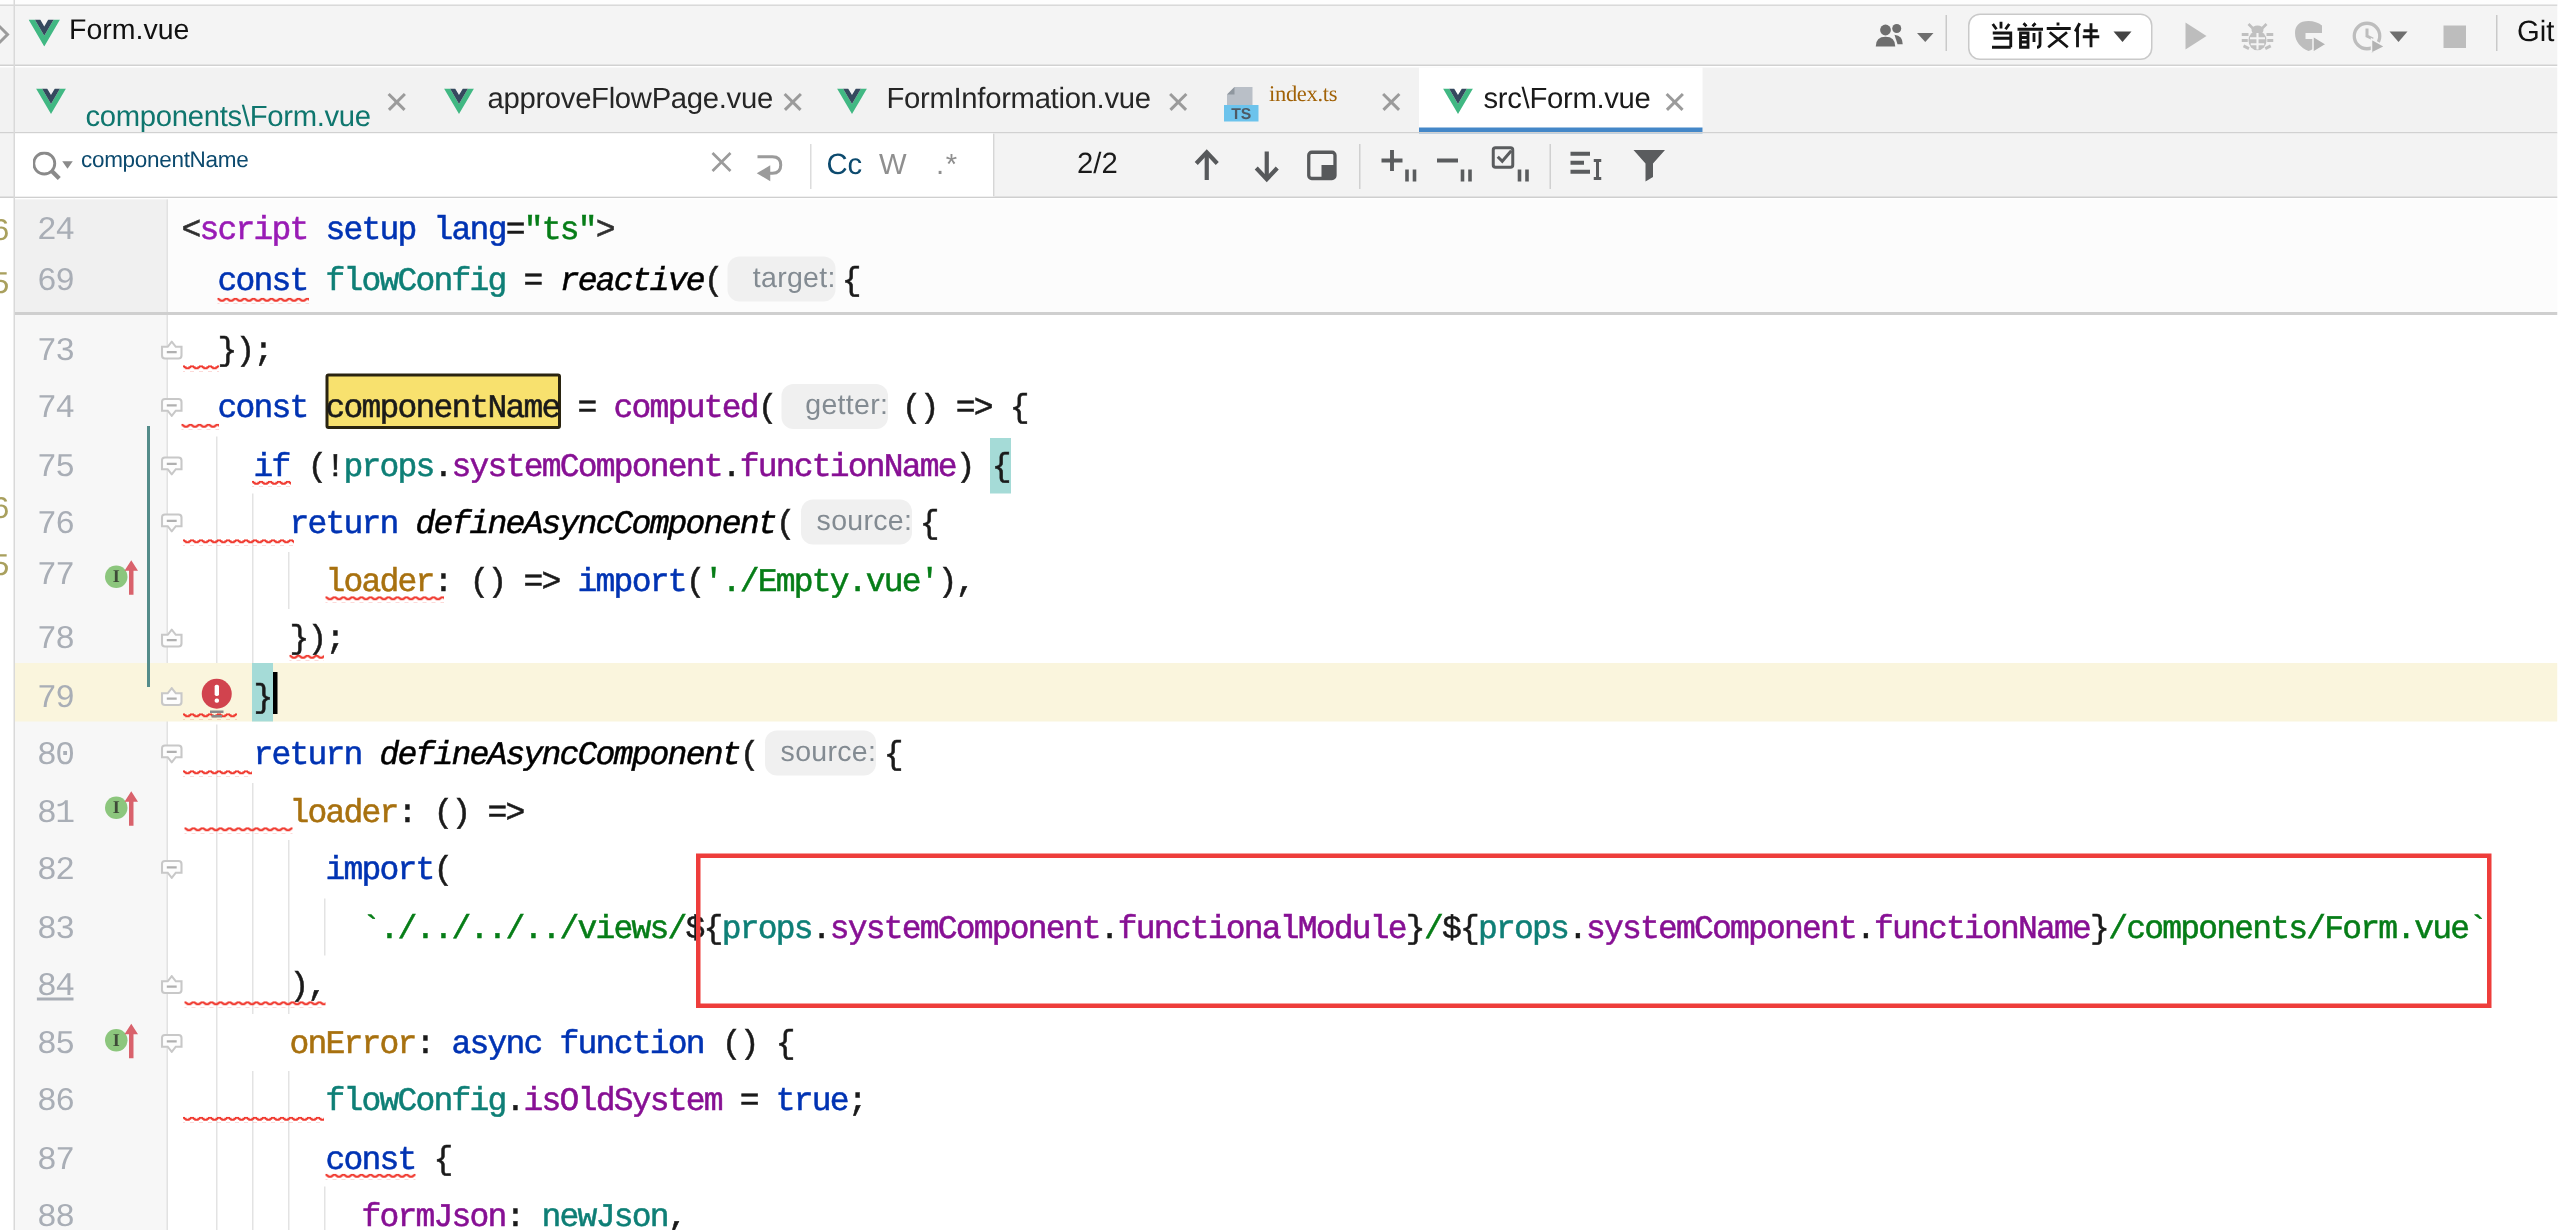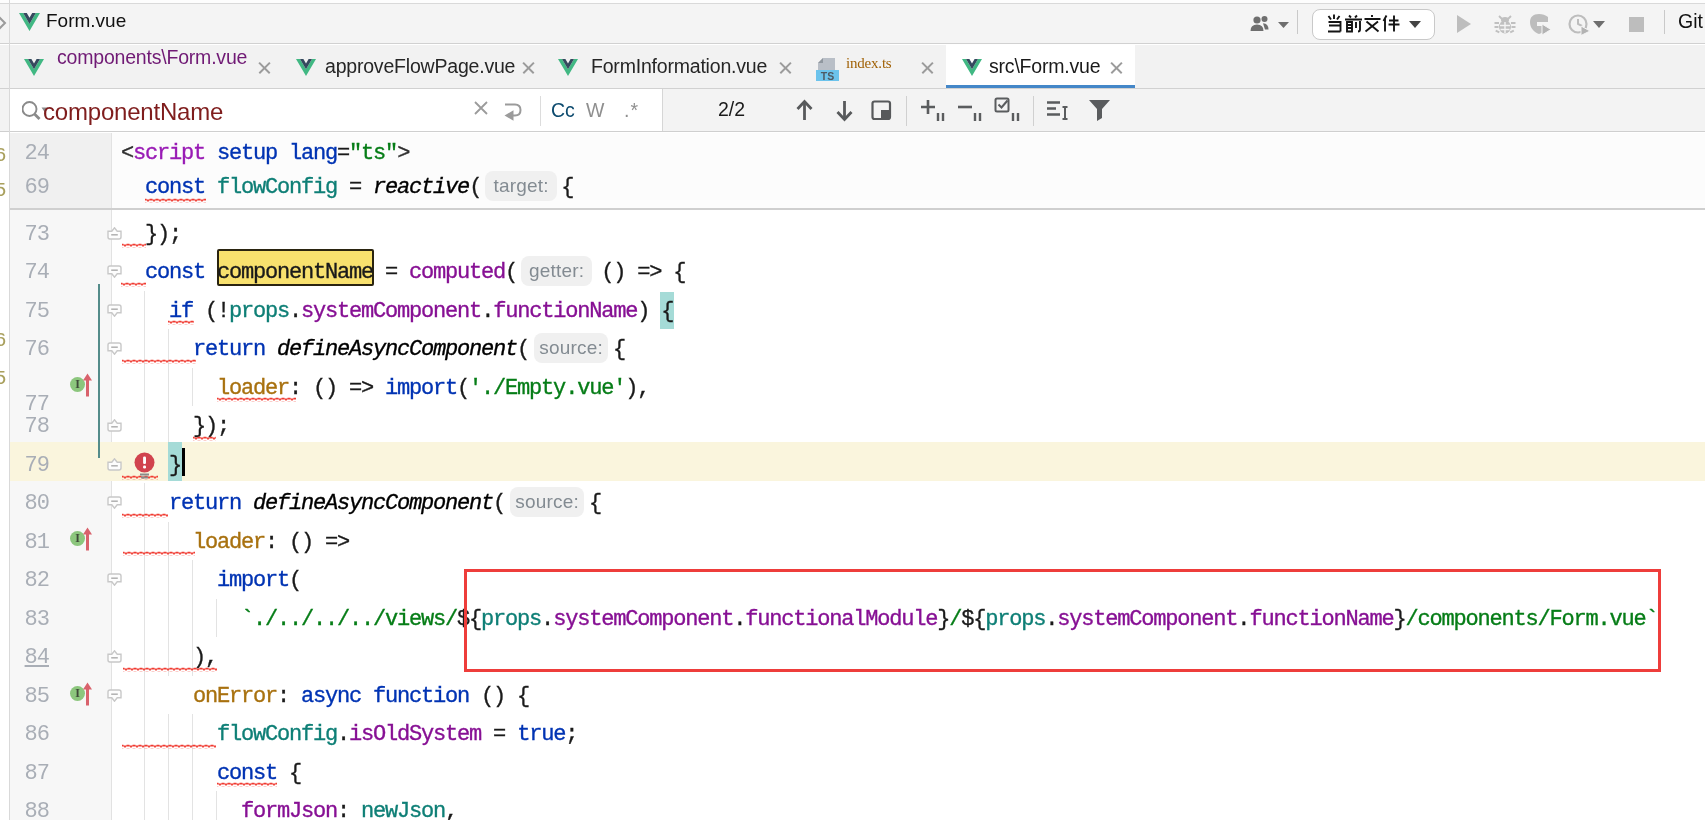--- a/index.html
+++ b/index.html
@@ -23,21 +23,21 @@
   .num { position:absolute; width:49px; text-align:right; font-family:"Liberation Mono",monospace; font-size:22px; letter-spacing:-1px; color:#a9aeb6; height:38.5px; line-height:38.5px; padding-top:2px; }
   .line { position:absolute; left:0; height:38.5px; line-height:38.5px; padding-top:2px; font-family:"Liberation Mono",monospace; font-size:22px; letter-spacing:-1.2px; white-space:pre; color:#1a1a1a; padding-left:121px; z-index:5; -webkit-text-stroke:0.35px currentColor; }
   .k { color:#0033B3; } 
   .s { color:#067D17; } 
   .p { color:#871094; } 
   .t { color:#0E7F76; } 
   .g { color:#A8710F; } 
   .it { font-style:italic; color:#000; }
   .mag { color:#991BB5; } 
   .chip { display:inline-block; height:30px; line-height:29px; border-radius:8px; background:#f0f0f0; color:#838b92;
-          font-family:"Liberation Sans",sans-serif; font-size:19px; letter-spacing:0.2px; text-align:center; vertical-align:middle; margin-top:-3px; -webkit-text-stroke-width:0px; }
+          font-family:"Liberation Sans",sans-serif; font-size:19px; letter-spacing:0.2px; text-align:right; vertical-align:middle; margin-top:-3px; -webkit-text-stroke-width:0px; }
   .wv { position:absolute; height:4px; z-index:6; transform:translateY(-1.5px);
         background: radial-gradient(circle at 3px -1.1px, rgba(0,0,0,0) 2.1px, #f03a30 2.3px, #f03a30 3.6px, rgba(0,0,0,0) 3.9px) repeat-x;
         background-size:6px 4px; }
   .guide { position:absolute; width:1px; background:#e3e3e3; z-index:1; }
   .ui { position:absolute; white-space:nowrap; }
   .runic { position:absolute; left:70px; width:30px; height:15px; z-index:6; }
   .rc { position:absolute; left:0; top:0; width:15px; height:15px; border-radius:50%; background:#8CC67D; color:#3E4A38; font-family:"Liberation Serif",serif; font-weight:bold; font-size:12px; line-height:15px; text-align:center; }
   .tabx { position:absolute; width:14px; height:14px; }
   .tabx:before, .tabx:after { content:""; position:absolute; left:-1px; top:6px; width:15px; height:1.7px; background:#9b9b9b; }
   .tabx:before { transform:rotate(45deg); }
@@ -111,21 +111,21 @@
       </svg>
     <div class="abs" style="left:1629px;top:17px;width:15px;height:15px;background:#bdbdbd;"></div>
     <div class="abs" style="left:1664px;top:10px;width:1px;height:24px;background:#c9c9c9;"></div>
     <div class="ui" style="left:1678px;top:10px;font-size:19.5px;color:#111;">Git</div>
   </div>
   <div id="tabbar">
     <svg class="abs" style="left:24px;top:14px;" width="20" height="17">
         <path d="M0 0 L10 17 L20 0 L16 0 L10 10.3 L4 0 Z" fill="#41B883"></path>
         <path d="M4 0 L10 10.3 L16 0 L12.6 0 L10 4.4 L7.4 0 Z" fill="#35495E"></path>
       </svg>
-    <div class="ui" style="left:57px;top:1px;font-size:19.5px;color:#701a75;letter-spacing:-0.2px;">components\Form.vue</div>
+    <div class="ui" style="left:57px;top:22px;font-size:19.5px;color:#0f766e;letter-spacing:-0.2px;">components\Form.vue</div>
     <div class="tabx" style="left:258px;top:16px;"></div>
     <svg class="abs" style="left:296px;top:14px;" width="20" height="17">
         <path d="M0 0 L10 17 L20 0 L16 0 L10 10.3 L4 0 Z" fill="#41B883"></path>
         <path d="M4 0 L10 10.3 L16 0 L12.6 0 L10 4.4 L7.4 0 Z" fill="#35495E"></path>
       </svg>
     <div class="ui" style="left:325px;top:10px;font-size:19.5px;color:#262626;letter-spacing:-0.2px;">approveFlowPage.vue</div>
     <div class="tabx" style="left:522px;top:16px;"></div>
     <svg class="abs" style="left:558px;top:14px;" width="20" height="17">
         <path d="M0 0 L10 17 L20 0 L16 0 L10 10.3 L4 0 Z" fill="#41B883"></path>
         <path d="M4 0 L10 10.3 L16 0 L12.6 0 L10 4.4 L7.4 0 Z" fill="#35495E"></path>
@@ -152,21 +152,21 @@
     <div class="tabx" style="left:1110px;top:16px;"></div>
   </div>
   <div id="tabline"></div>
   <div id="searchrow">
     <div id="field">
       <svg class="abs" style="left:12px;top:12px;" width="32" height="24">
         <circle cx="7.5" cy="8" r="7" fill="none" stroke="#8a8a8a" stroke-width="1.9"></circle>
         <path d="M12.5 13 L17.5 18" stroke="#8a8a8a" stroke-width="2.8"></path>
         <path d="M19.5 6.5 L26.5 6.5 L23 11.5 Z" fill="#8a8a8a"></path>
       </svg>
-      <div class="ui" style="left:33px;top:9px;font-size:24px;color:#7f1d1d;letter-spacing:-0.2px;">componentName</div>
+      <div class="ui" style="left:44px;top:9px;font-size:15px;color:#0c4a6e;letter-spacing:-0.2px;">componentName</div>
       <svg class="abs" style="left:464px;top:12px;" width="14" height="14">
           <path d="M1 1 L13 13 M13 1 L1 13" stroke="#9b9b9b" stroke-width="1.8"></path>
         </svg>
       <svg class="abs" style="left:493px;top:11px;" width="22" height="22">
         <path d="M2 4.5 L12 4.5 Q17.5 4.5 17.5 10 Q17.5 15.5 12 15.5 L9 15.5" fill="none" stroke="#9b9b9b" stroke-width="2"></path>
         <path d="M10.5 10.2 L10.5 20.8 L1.5 15.5 Z" fill="#9b9b9b"></path>
       </svg>
       <div class="abs" style="left:530px;top:7px;width:1px;height:30px;background:#dcdcdc;"></div>
       <div class="ui" style="left:541px;top:10px;font-size:19.5px;color:#0c4a6e;">Cc</div>
       <div class="ui" style="left:576px;top:10px;font-size:19.5px;color:#8f8f8f;">W</div>
@@ -234,21 +234,21 @@
 
       <div class="abs" style="left:216.5px;top:116px;width:157px;height:37px;background:#F8E16E;border:2px solid #2a2410;border-radius:2px;z-index:1;"></div>
       <div class="abs" style="left:660px;top:159px;width:14px;height:36.5px;background:#A5DBD7;z-index:1;"></div>
       <div class="abs" style="left:168px;top:309px;width:14px;height:39px;background:#A5DBD7;z-index:1;"></div>
       <div class="abs" style="left:182px;top:315px;width:2.5px;height:28px;background:#000;z-index:6;"></div>
 
       <div class="num" style="left:0;top:80.75px;">73</div>
       <div class="num" style="left:0;top:119.25px;">74</div>
       <div class="num" style="left:0;top:157.75px;">75</div>
       <div class="num" style="left:0;top:196.25px;">76</div>
-      <div class="num" style="left:0;top:251px;">77</div>
+      <div class="num" style="left:0;top:230px;">77</div>
       <div class="num" style="left:0;top:273.25px;">78</div>
       <div class="num" style="left:0;top:311.75px;">79</div>
       <div class="num" style="left:0;top:350.25px;">80</div>
       <div class="num" style="left:0;top:388.75px;">81</div>
       <div class="num" style="left:0;top:427.25px;">82</div>
       <div class="num" style="left:0;top:465.75px;">83</div>
       <div class="num" style="left:0;top:504.25px;text-decoration:underline;">84</div>
       <div class="num" style="left:0;top:542.75px;">85</div>
       <div class="num" style="left:0;top:581.25px;">86</div>
       <div class="num" style="left:0;top:619.75px;">87</div>

